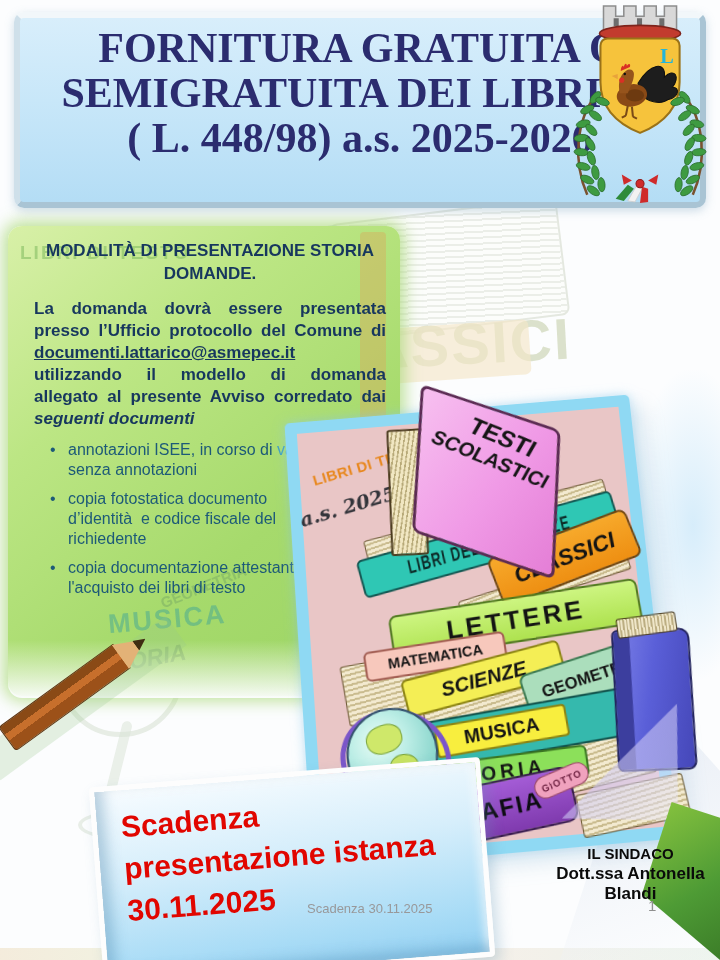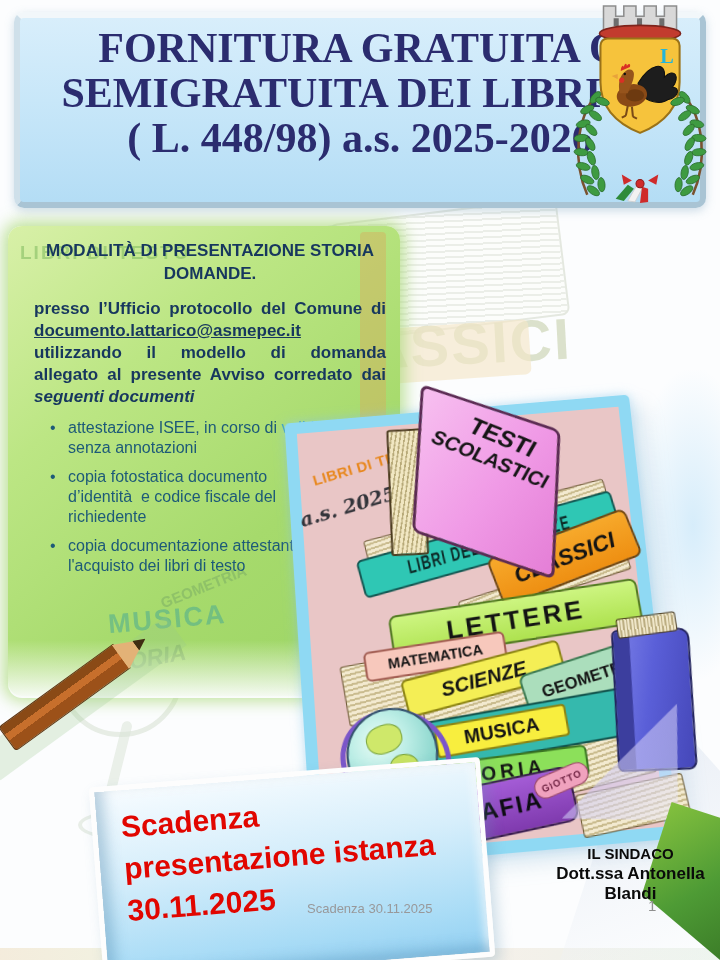--- a/index.html
+++ b/index.html
@@ -215,31 +215,32 @@
   <div class="green-panel abs">
     <div class="tan-strip"></div>
     <div class="wm-label wm-libri">LIBRI DI TESTO</div>
     <div class="wm-label wm-geometria">GEOMETRIA</div>
     <div class="wm-label wm-musica">MUSICA</div>
     <div class="wm-label wm-storia">STORIA</div>
 
     <div class="panel-heading">MODALITÀ DI PRESENTAZIONE STORIA DOMANDE.</div>
     <div class="para">
       <div class="jlines all">
+          <div>La domanda dovrà essere presentata</div>
           <div>presso l’Ufficio protocollo del Comune di</div>
         </div>
-      <a class="pec">documento.lattarico@asmepec.it</a>
+      <a class="pec">documenti.lattarico@asmepec.it</a>
       <div class="jlines endleft">
           <div>utilizzando il modello di domanda</div>
           <div>allegato al presente Avviso corredato dai</div>
           <div>seguenti documenti</div>
         </div>
     </div>
     <ul class="bullets">
-      <li><span>attestazione ISEE, in corso di </span><span class="light">validità e</span><br><span>senza annotazioni</span></li>
+      <li><span>annotazioni ISEE, in corso di </span><span class="light">validità e</span><br><span>senza annotazioni</span></li>
       <li><span>copia fotostatica documento</span><br><span>d’identità  e codice fiscale del</span><br><span>richiedente</span></li>
       <li><span>copia documentazione attestant</span><span class="light">e</span><br><span>l'acquisto dei libri di testo</span></li>
     </ul>
     <div class="panel-fade"></div>
   </div>
 
   <div class="pencil abs">
     <div class="pencil-band"></div>
     <div class="pencil-rot">
       <div class="pencil-body"></div>

